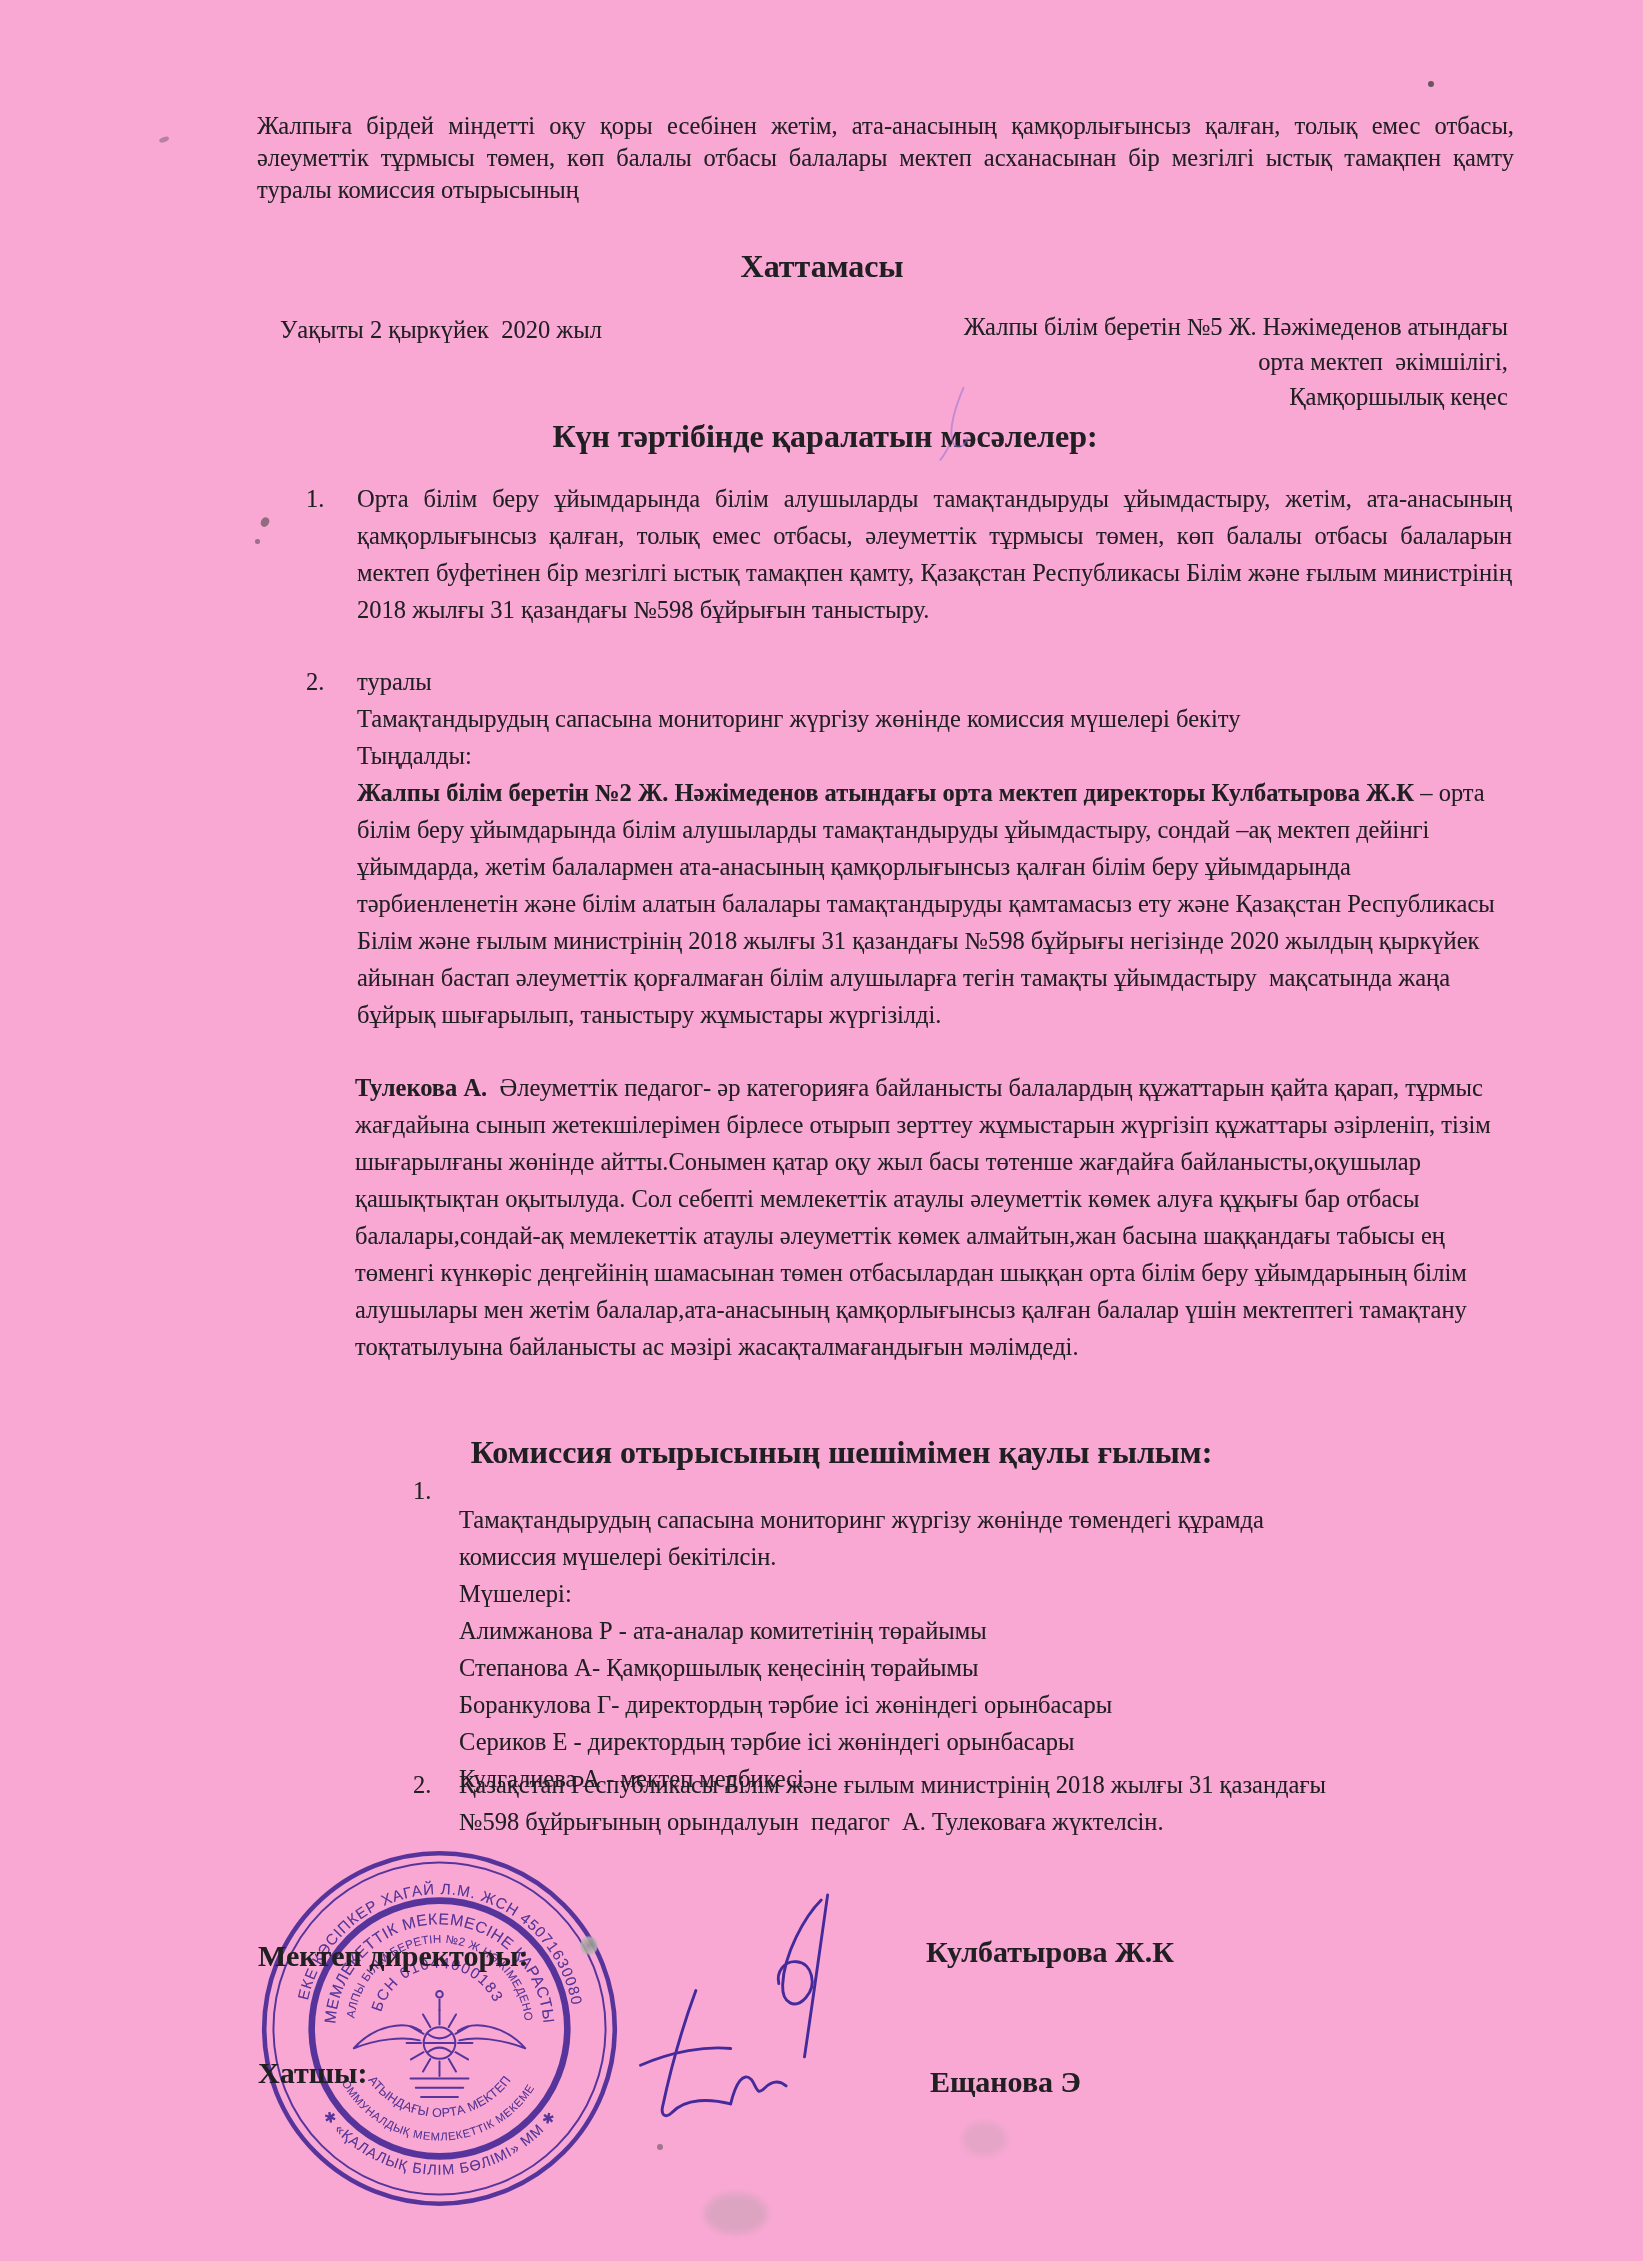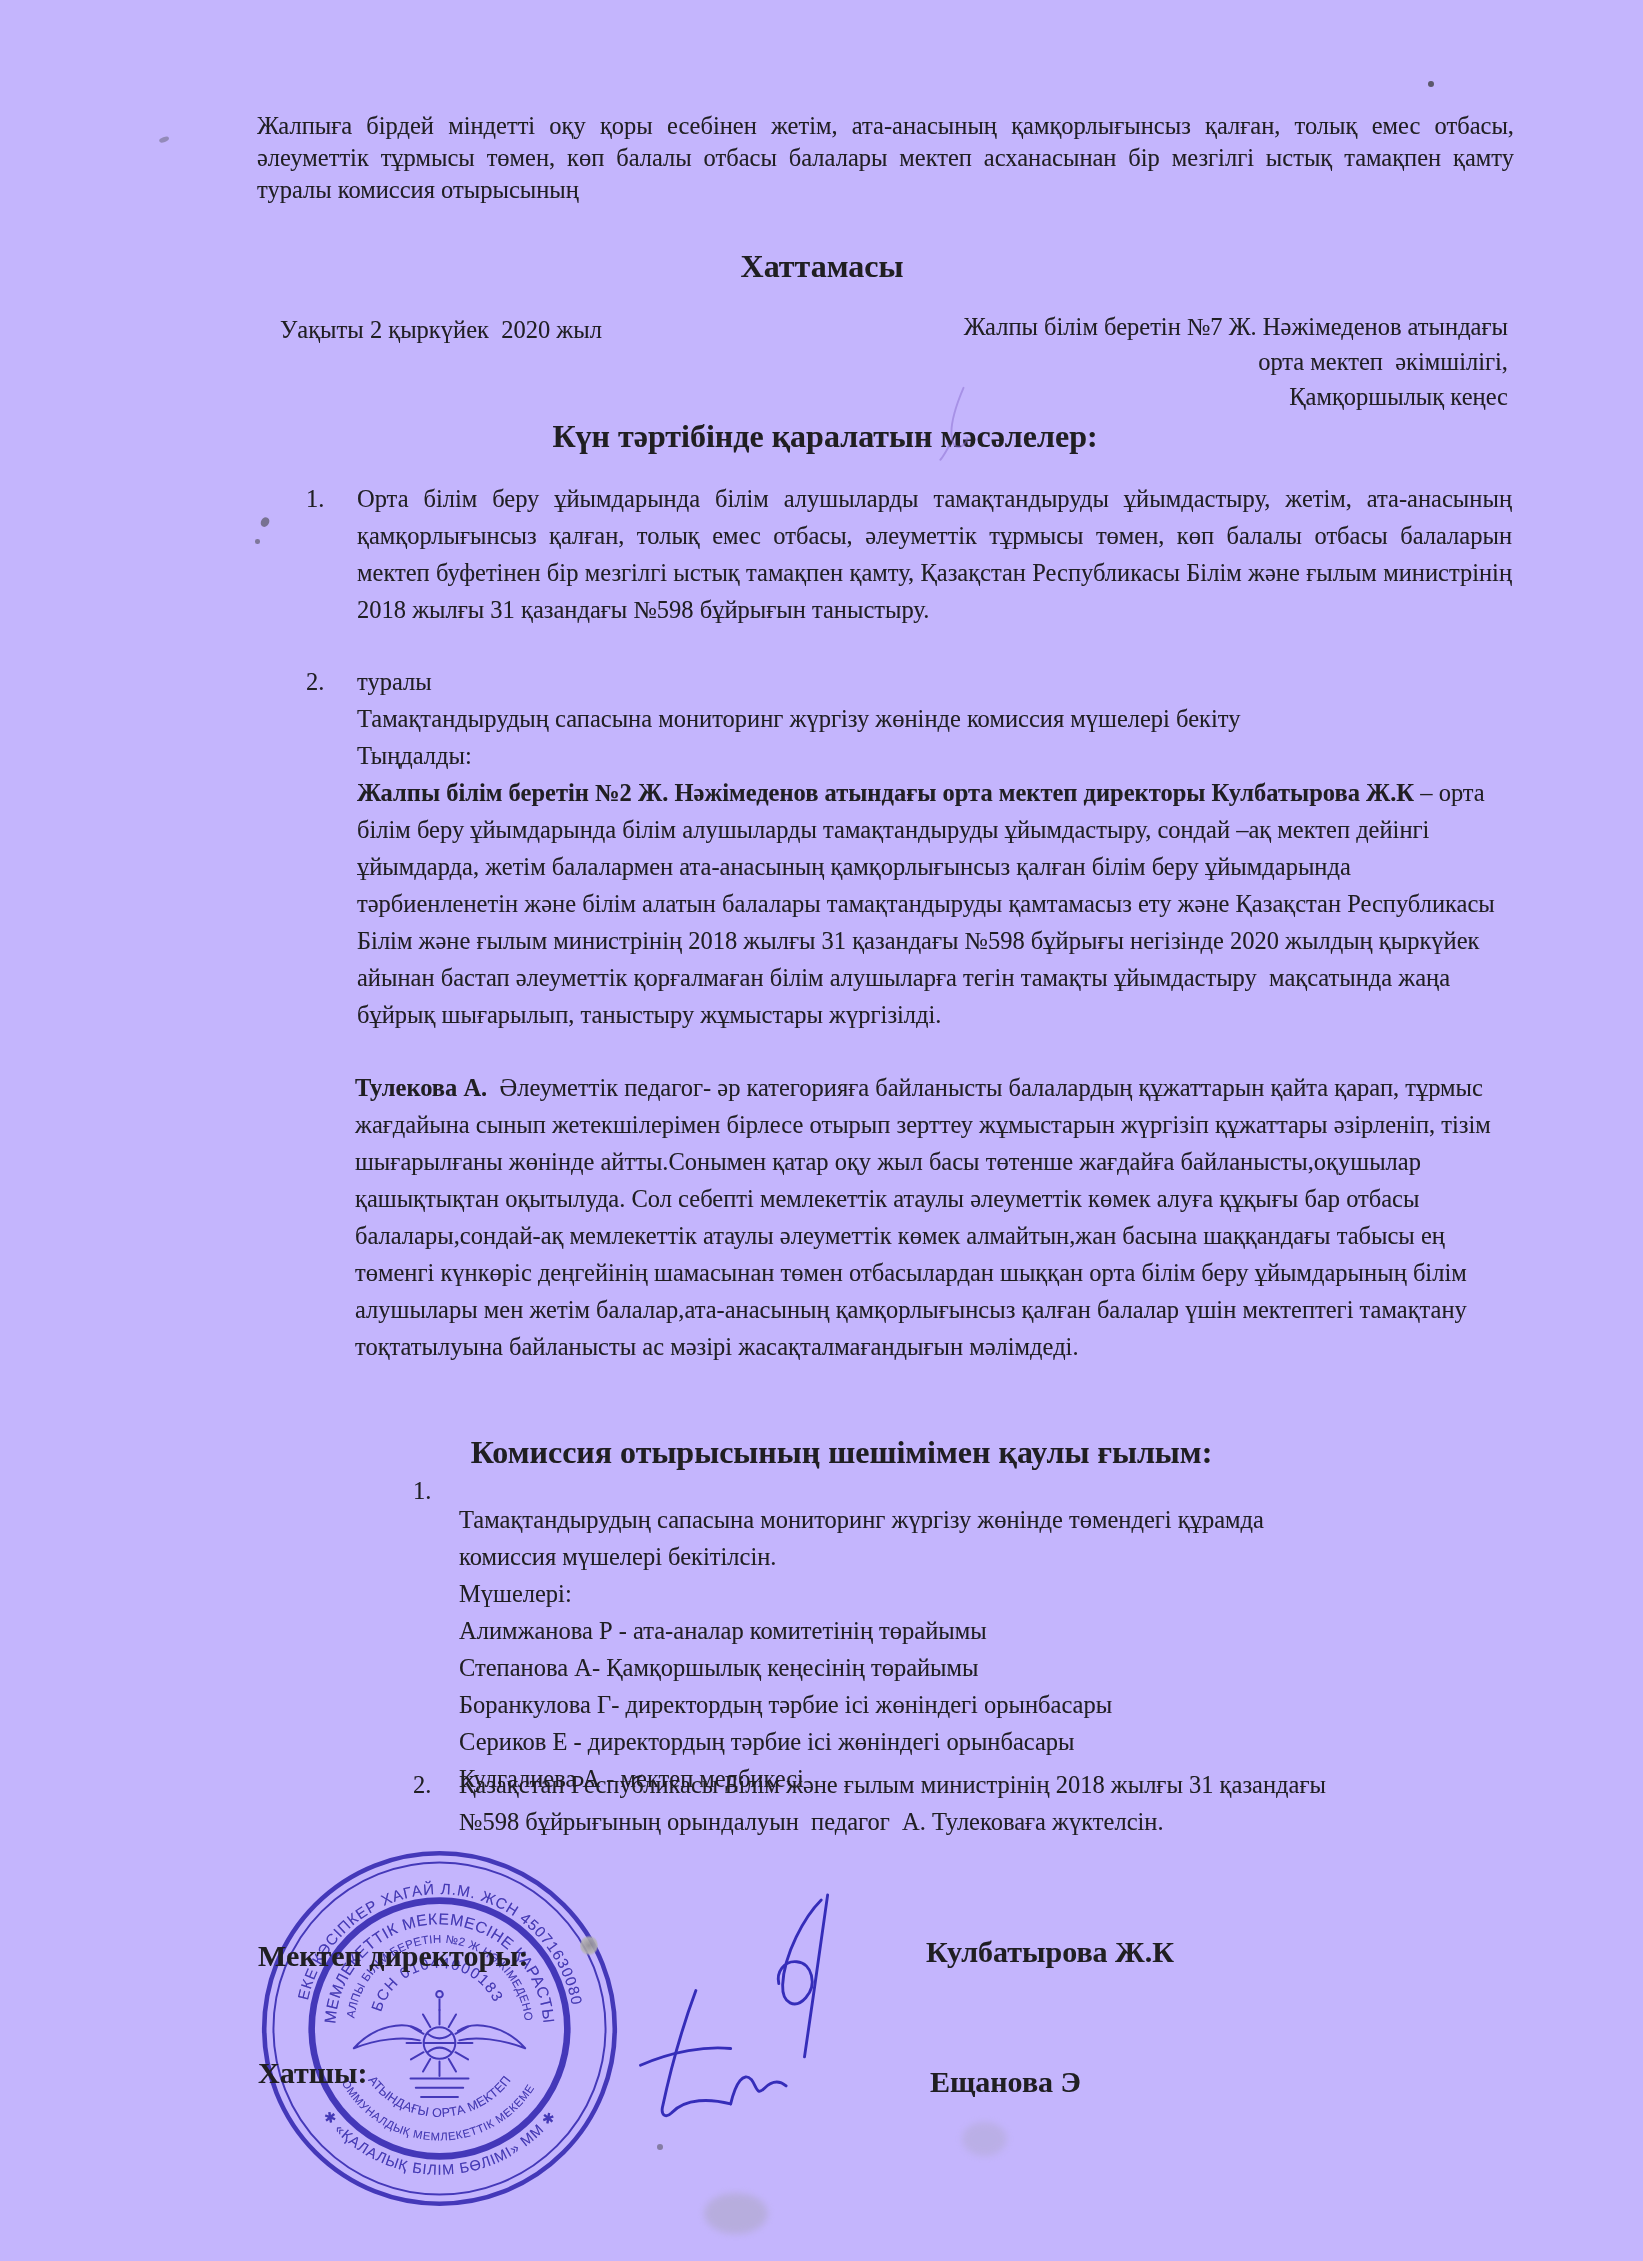--- a/index.html
+++ b/index.html
@@ -1,18 +1,18 @@
 <!DOCTYPE html>
 <html style="font-size:10.3px"><head>
 <meta charset="utf-8">
 <style>
   html,body{margin:0;padding:0;background:#e8e8e8;}
   .page{
     position:relative;width:1644px;height:2261px;margin:0 auto;
-    background:#c4b5fd;overflow:hidden;
+    background:#f9a8d4;overflow:hidden;
     font-family:"Liberation Serif","DejaVu Serif",serif;
     color:#201f22;
   }
   .abs{position:absolute;}
   .center{text-align:center;}
   .right{text-align:right;}
   .j{text-align:justify;}
   .pre{white-space:pre-wrap;}
   .intro{font-size:24.5px;line-height:32px;}
   .body-text{font-size:24.5px;line-height:37px;}
@@ -32,21 +32,21 @@
 
 <div class="page soft">
 
   <p class="abs intro j" style="left:257px;top:110px;width:1257px;margin:0;">Жалпыға бірдей міндетті оқу қоры есебінен жетім, ата-анасының қамқорлығынсыз қалған, толық емес отбасы, әлеуметтік тұрмысы төмен, көп балалы отбасы балалары мектеп асханасынан бір мезгілгі ыстық тамақпен қамту туралы комиссия отырысының</p>
 
   <div class="abs h center" style="left:258px;top:248px;width:1128px;">Хаттамасы</div>
 
   <div class="abs body-text pre" style="left:280px;top:311px;">Уақыты 2 қыркүйек  2020 жыл</div>
 
   <div class="abs right body-text" style="left:767px;top:309px;width:741px;line-height:35px;">
-    <div>Жалпы білім беретін №7 Ж. Нәжімеденов атындағы</div>
+    <div>Жалпы білім беретін №5 Ж. Нәжімеденов атындағы</div>
     <div class="pre">орта мектеп  әкімшілігі,</div>
     <div>Қамқоршылық кеңес</div>
   </div>
 
   <div class="abs h center" style="left:258px;top:418px;width:1134px;">Күн тәртібінде қаралатын мәсәлелер:</div>
 
   <div class="abs num" style="left:306px;top:480px;">1.</div>
   <p class="abs body-text j" style="left:357px;top:480px;width:1155px;margin:0;">Орта білім беру ұйымдарында білім алушыларды тамақтандыруды ұйымдастыру, жетім, ата-анасының қамқорлығынсыз қалған, толық емес отбасы, әлеуметтік тұрмысы төмен, көп балалы отбасы балаларын мектеп буфетінен бір мезгілгі ыстық тамақпен қамту, Қазақстан Республикасы Білім және ғылым министрінің 2018 жылғы 31 қазандағы №598 бұйрығын таныстыру.</p>
 
   <div class="abs num" style="left:306px;top:663px;">2.</div>

